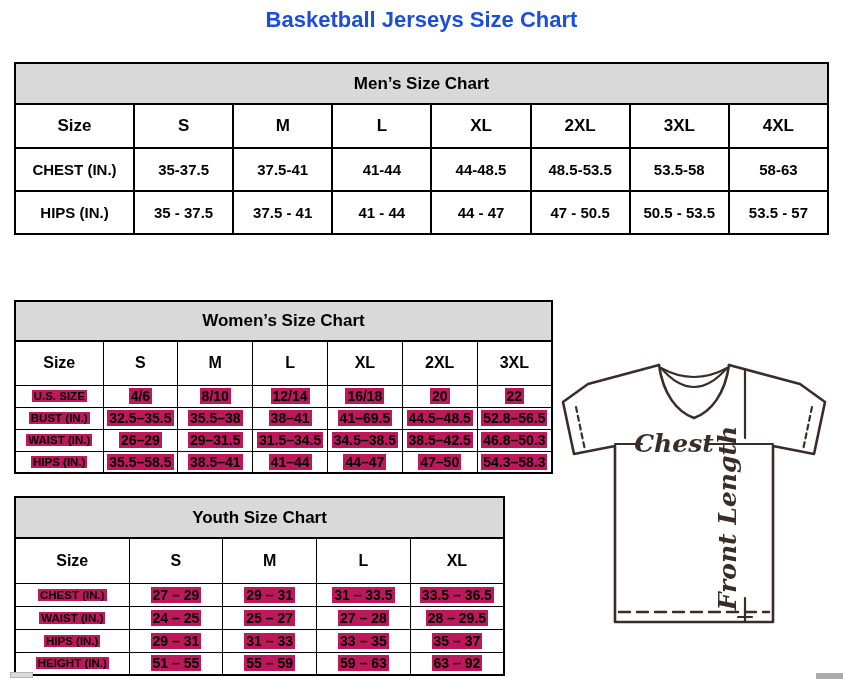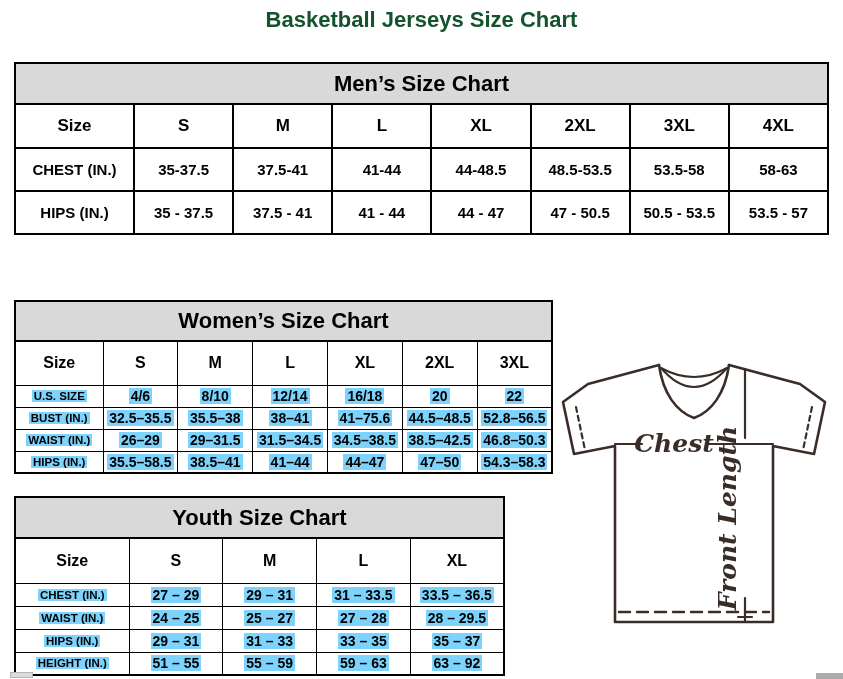--- a/index.html
+++ b/index.html
@@ -3,31 +3,31 @@
 <meta charset="utf-8">
 <style>
   * { margin:0; padding:0; box-sizing:border-box; }
   html,body { background:#ffffff; }
   body { font-family:"Liberation Sans", sans-serif; }
   #page {
     position:relative; width:843px; height:679px; background:#fff; overflow:hidden;
   }
   #main-title {
     position:absolute; top:6px; left:0; width:100%;
-    text-align:center; font-size:22px; font-weight:bold; color:#14532d; line-height:28px;
+    text-align:center; font-size:22px; font-weight:bold; color:#1d4ed8; line-height:28px;
   }
   .chart-wrap { position:absolute; left:14px; }
   #mens-wrap   { top:62px;  width:815px; }
   #womens-wrap { top:300px; width:539px;border-radius:13px; }
   #youth-wrap  { top:496px; width:491px; }
 
   .size-band {
     border:2px solid #000; border-bottom:none; background:#d9d9d9;
     display:flex; align-items:center; justify-content:center;
-    font-weight:bold; font-size:22px; color:#000;
+    font-weight:bold; font-size:17px; color:#000;
   }
   #mens-wrap .size-band { height:41px; }
   #womens-wrap .size-band { height:40px; }
   #youth-wrap .size-band { height:41px; }
 
   table.size-table {
     width:100%; border-collapse:collapse; table-layout:fixed;
     border:2px solid #000; background:#fff;
   }
   table.size-table th, table.size-table td {
@@ -45,21 +45,21 @@
   table.small th, table.small td { border:1px solid #000; }
   table.small thead tr th { font-size:16px; }
   #womens-table thead tr { height:44px; }
   #womens-table tbody tr { height:22px; }
   #womens-table thead th:first-child { width:88px; }
   #youth-table thead tr { height:45px; }
   #youth-table tbody tr { height:23px; }
   #youth-table thead th:first-child { width:114px; }
   table.small tbody th { font-size:11.5px; }
   table.small tbody td { font-size:14px; }
-  .hl { background:#7dd3fc; padding:0 2px; }
+  .hl { background:#be185d; padding:0 2px; }
 
   
   #jersey-diagram { position:absolute; left:560px; top:360px; width:268px; height:268px;text-align:right; }
   #jersey-diagram svg { display:block; width:100%; height:100%; }
 
   .frag { position:absolute; }
   #frag-left  { left:10px;  top:672px; width:23px; height:6px; background:#dcdcdc; border:1px solid #b5b5b5; }
   #frag-right { left:816px; top:673px; width:27px; height:6px; background:#ababab; }
 </style>
 </head>
@@ -131,21 +131,21 @@
             <td><span class="hl">12/14</span></td>
             <td><span class="hl">16/18</span></td>
             <td><span class="hl">20</span></td>
             <td><span class="hl">22</span></td>
           </tr>
           <tr>
             <th><span class="hl">BUST (IN.)</span></th>
             <td><span class="hl">32.5–35.5</span></td>
             <td><span class="hl">35.5–38</span></td>
             <td><span class="hl">38–41</span></td>
-            <td><span class="hl">41–75.6</span></td>
+            <td><span class="hl">41–69.5</span></td>
             <td><span class="hl">44.5–48.5</span></td>
             <td><span class="hl">52.8–56.5</span></td>
           </tr>
           <tr>
             <th><span class="hl">WAIST (IN.)</span></th>
             <td><span class="hl">26–29</span></td>
             <td><span class="hl">29–31.5</span></td>
             <td><span class="hl">31.5–34.5</span></td>
             <td><span class="hl">34.5–38.5</span></td>
             <td><span class="hl">38.5–42.5</span></td>

